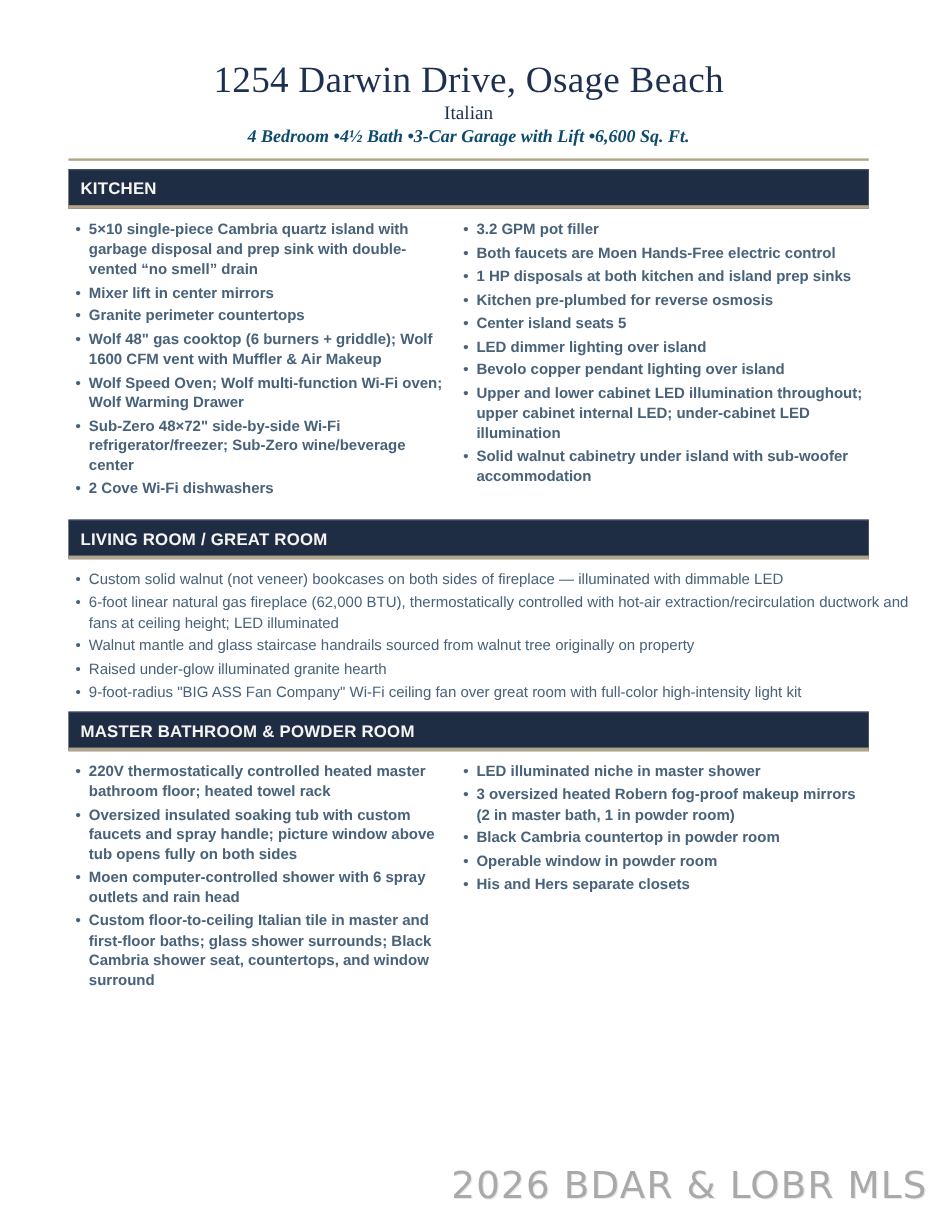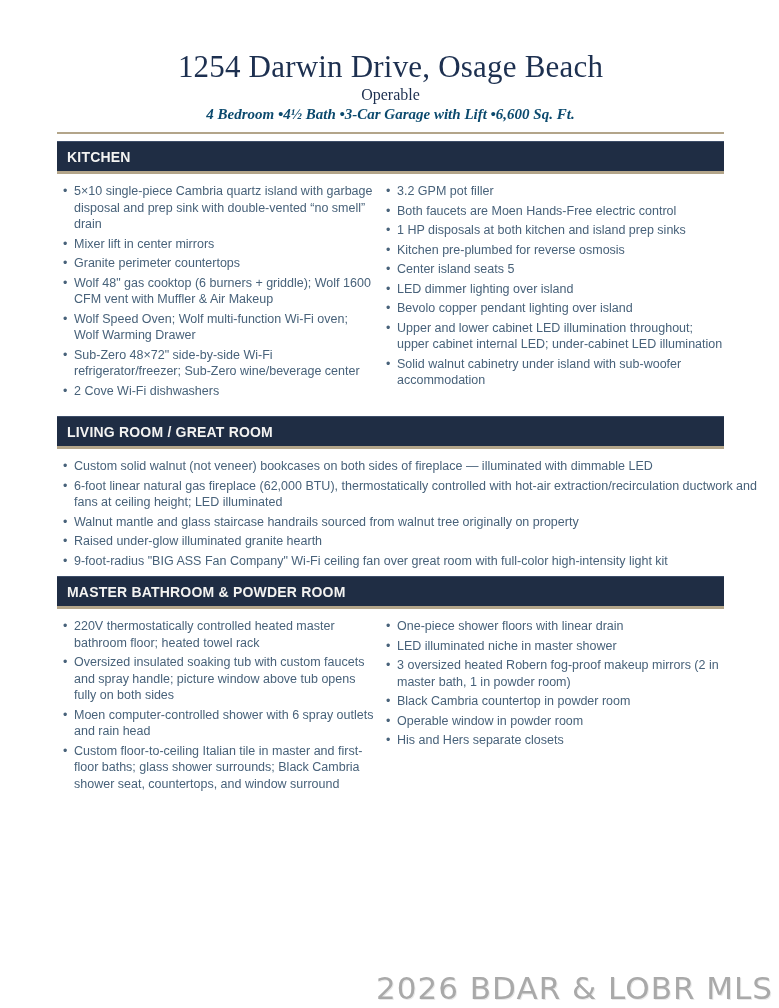--- a/index.html
+++ b/index.html
@@ -34,40 +34,40 @@
     border-bottom:3px solid #b3a58a;
   }
 
   ul.feature-list {
     list-style:none; margin:9px 0 7px 0; padding:0;
     color:#48627a; font-size:12.5px; line-height:1.32;
   }
   ul.feature-list li { position:relative; padding-left:17px; margin-bottom:3px; }
   ul.feature-list li::before { content:"•"; position:absolute; left:6px; }
 
-  .cols { display:flex; gap:5px; }
+  .cols { display:flex; gap:5px;font-weight:bold; }
   .col-left { width:318px; flex:0 0 auto; }
   .col-right { flex:1 1 auto; }
   .wide-list { width:715px; }
 
   .watermark {
     position:absolute; right:6px; bottom:2px;
     font-family:"DejaVu Sans", sans-serif;
     font-size:31px; color:#a9a9a9; letter-spacing:1px;
     text-shadow:1px 1px 0 #e9e9e9;
     white-space:nowrap;
   }
 </style>
 </head>
 <body>
 
 <div class="content">
 
   <div class="title">1254 Darwin Drive, Osage Beach</div>
-  <div class="subtitle">Operable</div>
+  <div class="subtitle">Italian</div>
   <div class="specs">4 Bedroom •4½ Bath •3-Car Garage with Lift •6,600 Sq. Ft.</div>
   <div class="top-rule"></div>
 
   <div class="section-bar">KITCHEN</div>
   <div class="cols">
     <ul class="feature-list col-left">
 
     <li>5×10 single-piece Cambria quartz island with garbage disposal and prep sink with double-vented “no smell” drain</li>
         <li>Mixer lift in center mirrors</li>
         <li>Granite perimeter countertops</li>
@@ -104,21 +104,20 @@
   <div class="cols">
     <ul class="feature-list col-left">
 
     <li>220V thermostatically controlled heated master bathroom floor; heated towel rack</li>
         <li>Oversized insulated soaking tub with custom faucets and spray handle; picture window above tub opens fully on both sides</li>
         <li>Moen computer-controlled shower with 6 spray outlets and rain head</li>
         <li>Custom floor-to-ceiling Italian tile in master and first-floor baths; glass shower surrounds; Black Cambria shower seat, countertops, and window surround</li>
       </ul>
     <ul class="feature-list col-right">
 
-    <li>One-piece shower floors with linear drain</li>
         <li>LED illuminated niche in master shower</li>
         <li>3 oversized heated Robern fog-proof makeup mirrors (2 in master bath, 1 in powder room)</li>
         <li>Black Cambria countertop in powder room</li>
         <li>Operable window in powder room</li>
         <li>His and Hers separate closets</li>
       </ul>
   </div>
 
 </div>
 

